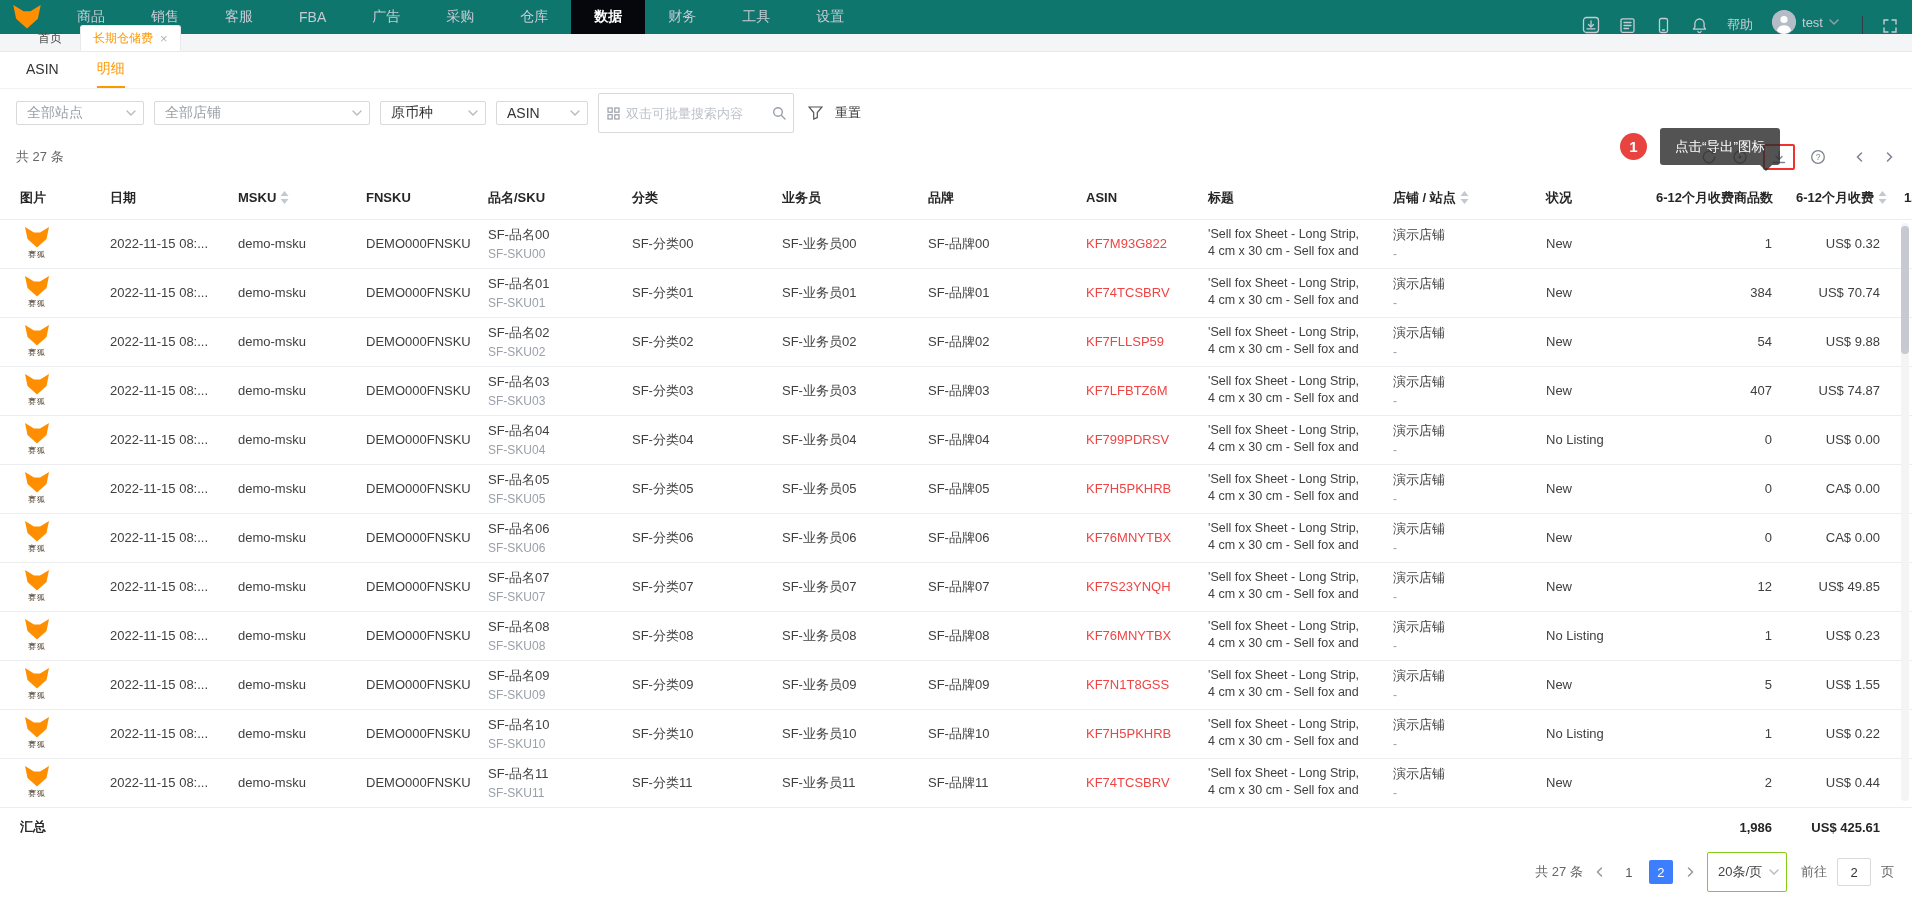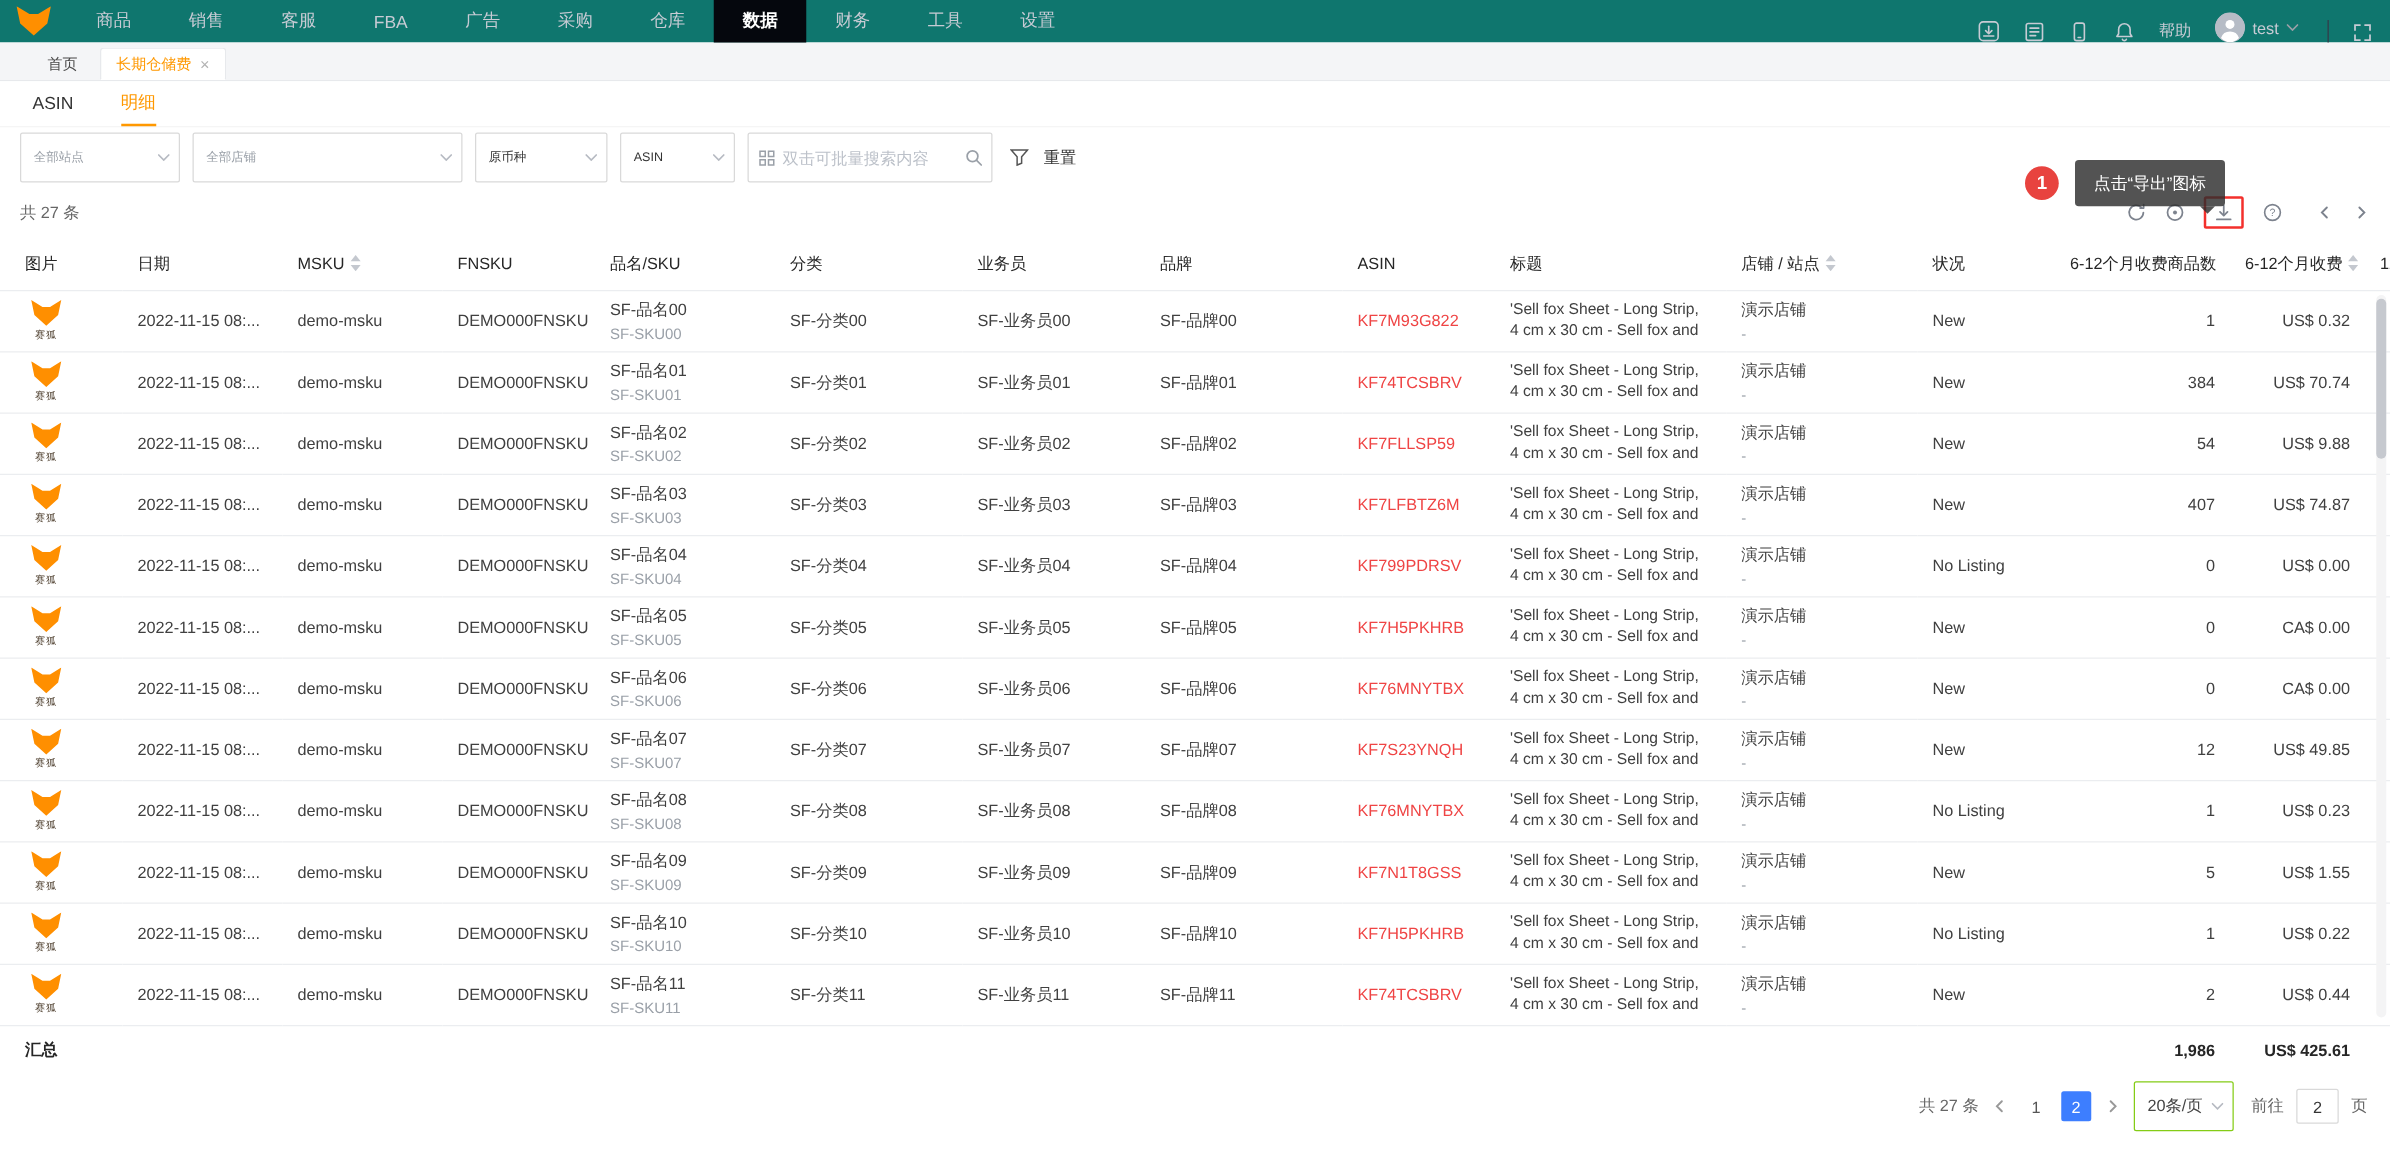--- a/index.html
+++ b/index.html
@@ -14,33 +14,33 @@
 .nav-item{padding:0 23px;display:flex;align-items:center;font-size:14px;cursor:pointer}
 .nav-item.active{background:#05070d;color:#fff;font-weight:bold}
 .topnav-right{margin-left:auto;display:flex;align-items:flex-end;gap:19px;padding-right:14px}
 .tn-icon{display:flex;align-items:center;justify-content:center;cursor:pointer}
 .help-link{font-size:13px;cursor:pointer}
 .user{display:flex;align-items:center;gap:6px;cursor:pointer}
 .avatar{width:24px;height:24px;border-radius:50%;overflow:hidden;background:#b6bcc6;display:flex;align-items:center;justify-content:center}
 .tn-divider{width:1px;height:18px;background:#343a48;margin-left:4px}
 
 
-.tabbar{height:31px;background:#f4f5f7;border-bottom:1px solid #e7e9ec;display:flex;align-items:flex-end;padding-left:26px;gap:6px}
+.tabbar{height:18px;background:#f4f5f7;border-bottom:1px solid #e7e9ec;display:flex;align-items:flex-end;padding-left:26px;gap:6px}
 .tab{height:26px;padding:0 12px;display:flex;align-items:center;gap:7px;font-size:12px;color:#4a4a4a;cursor:pointer}
 .tab.active{background:#fff;border:1px solid #e7e9ec;border-bottom:1px solid #fff;border-radius:3px 3px 0 0;color:#ff9800}
 .tab-close{color:#b3b3b3;font-size:13px;line-height:1}
 
 
 .subtabs{height:37px;display:flex;align-items:stretch;padding:0 26px;gap:38px;background:#fff;border-bottom:1px solid #f2f2f2}
 .subtab{display:flex;align-items:center;font-size:14px;color:#333;border-bottom:2px solid transparent;cursor:pointer}
 .subtab.active{color:#ff9800;border-bottom-color:#ff9800}
 
 
 .filterbar{height:48px;display:flex;align-items:center;gap:10px;padding:0 16px;background:#fff}
-.fld{position:relative;height:40px;border:1px solid #d9d9d9;border-radius:2px;background:#fff;display:flex;align-items:center;gap:6px;padding:0 24px 0 10px;font-size:10px;color:#333;cursor:pointer;white-space:nowrap}
+.fld{position:relative;height:24px;border:1px solid #d9d9d9;border-radius:2px;background:#fff;display:flex;align-items:center;gap:6px;padding:0 24px 0 10px;font-size:14px;color:#333;cursor:pointer;white-space:nowrap}
 .fld.gray{color:#9aa0a8}
 .caret-icon{position:absolute;right:7px;top:50%;transform:translateY(-50%);color:#b6bac2}
 .search-box{position:relative;width:196px;height:40px;border:1px solid #d9d9d9;border-radius:2px;display:flex;align-items:center;padding:0 28px 0 8px;gap:6px}
 .search-box input{border:none;outline:none;flex:1;min-width:0;font-size:13px;color:#333;font-family:inherit}
 .search-box input::placeholder{color:#bcc1c9}
 .search-icon-btn{position:absolute;right:7px;top:50%;transform:translateY(-50%);color:#9aa0a8;cursor:pointer}
 .tool-icon{color:#555;cursor:pointer;display:flex;align-items:center;margin-left:4px}
 .reset-btn{font-size:13px;color:#333;cursor:pointer;margin-left:2px}
 
 
@@ -48,21 +48,21 @@
 .total-text{color:#666}
 .controls-right{margin-left:auto;display:flex;align-items:center;gap:15px;color:#7d838e}
 .icon-btn{display:flex;align-items:center;justify-content:center;cursor:pointer}
 .export-highlight{border:2px solid #f3302c;border-radius:2px;padding:3px 6px;display:flex;align-items:center;justify-content:center}
 .ctrl-gap{margin-left:12px}
 
 
 .table-wrap{position:relative;overflow:hidden;width:1912px;background:#fff}
 table{border-collapse:collapse;table-layout:fixed;width:2001px}
 th,td{padding:6px 12px;text-align:left;vertical-align:middle;border-bottom:1px solid #ebedf0;overflow:hidden;white-space:nowrap}
-thead th{height:42px;font-size:13px;font-weight:normal;color:#262626}
+thead th{height:42px;font-size:13px;font-weight:bold;color:#262626}
 th:first-child,td:first-child{padding-left:20px}
 tbody td{height:47px;font-size:13px;color:#404040}
 td.num,th.num{text-align:right}
 .sub{color:#9aa0a8;font-size:12px;margin-top:3px}
 .link{color:#ef4444;text-decoration:none;cursor:pointer}
 .title-cell{font-size:12.5px;line-height:1.4;max-height:36px;overflow:hidden;white-space:normal}
 tfoot td{height:40px;font-weight:bold;font-size:13px;color:#262626;border-bottom:none}
 .prod-img{display:flex;flex-direction:column;align-items:center;width:34px;cursor:pointer}
 .img-label{font-size:8px;color:#4a3b2a;font-weight:normal;letter-spacing:1px;margin-top:1px}
 .th-sort{display:inline-block;vertical-align:-2px;margin-left:4px}

